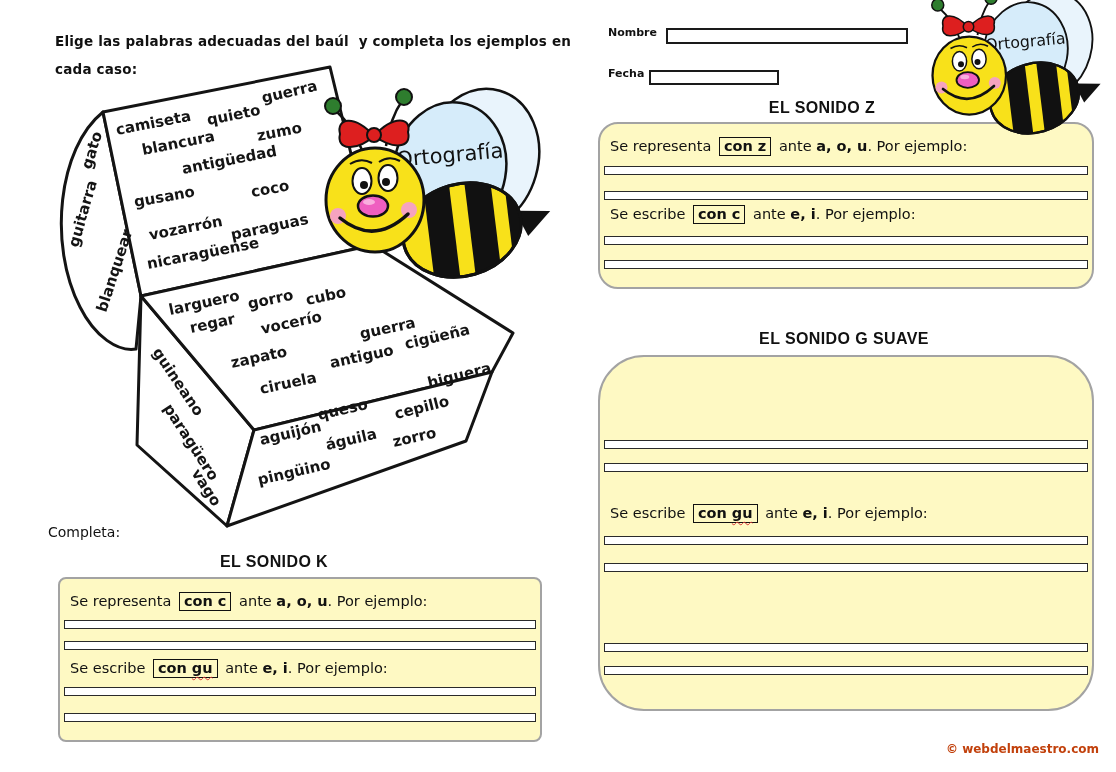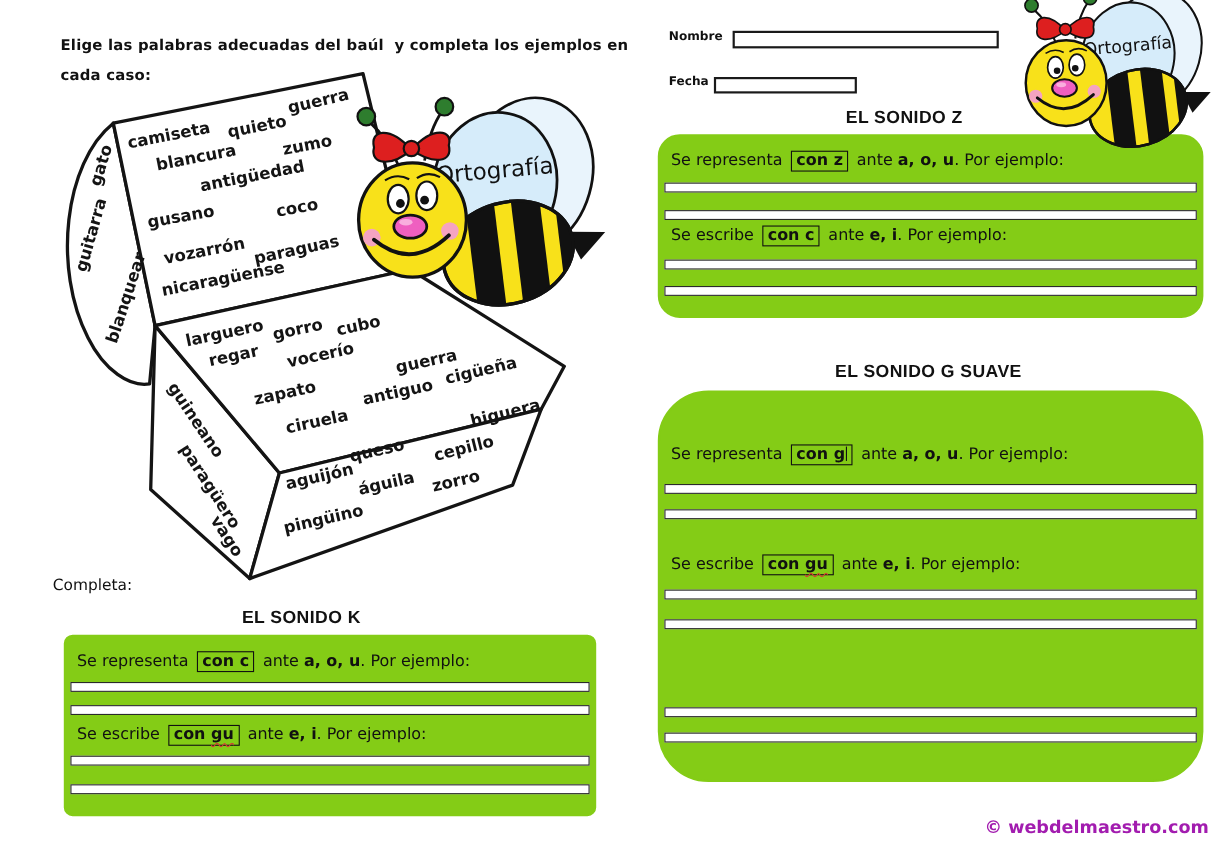--- a/index.html
+++ b/index.html
@@ -2,30 +2,30 @@
 <html><head>
 <meta charset="utf-8">
 <style>
   html,body{margin:0;padding:0;background:#fff;}
   #page{position:relative;width:1109px;height:772px;background:#ffffff;overflow:hidden;
         font-family:"DejaVu Sans",sans-serif;color:#111;}
   .instr{position:absolute;font-weight:700;font-size:13.5px;letter-spacing:.2px;white-space:pre;}
   .completa{position:absolute;font-weight:400;font-size:14px;}
   .section-title{position:absolute;font-family:"Liberation Sans",sans-serif;font-weight:700;
                  font-size:16px;letter-spacing:.4px;text-align:center;}
-  .section-box{position:absolute;border:2px solid #84cc16;background:#84cc16;}
+  .section-box{position:absolute;border:2px solid #a3a3a3;background:#fef9c3;}
   .clause{position:absolute;left:10px;right:4px;font-size:14.5px;white-space:nowrap;line-height:20px;}
   .bold{font-weight:700;}
   .boxed{display:inline-block;border:1.5px solid #111;padding:0 4px;margin:0 3px;font-weight:700;line-height:17px;}
   .squiggle{text-decoration:underline wavy #d93636 1px;text-underline-offset:3px;}
   .caret{display:inline-block;width:0;border-left:1.5px solid #111;height:13px;vertical-align:-2px;margin-left:1px;}
   .answer-line{position:absolute;left:4px;right:4px;height:7px;border:1.5px solid #2a2a2a;background:#fff;}
   .field-label{position:absolute;font-weight:700;font-size:11px;}
   .field-box{position:absolute;border:2px solid #1a1a1a;background:#fff;}
-  .watermark{position:absolute;font-weight:700;font-size:16px;color:#a21caf;}
+  .watermark{position:absolute;font-weight:700;font-size:12px;color:#c2410c;}
   #art{position:absolute;left:0;top:0;pointer-events:none;}
   #art text{font-family:"DejaVu Sans",sans-serif;}
   .bee-label{font-family:"DejaVu Serif",serif;font-size:21px;fill:#111;}
 </style>
 </head>
 <body>
 
 <div id="page">
 
   <div class="instr" style="left:55px;top:33px;">Elige las palabras adecuadas del baúl  y completa los ejemplos en</div>
@@ -51,21 +51,20 @@
       <div class="section-box" style="left: 598px; top: 122px; width: 492px; height: 163px; border-radius: 20px;">
         <div class="clause" style="top: 12px;"><span>Se representa </span><span class="bold boxed">con z</span><span> ante </span><span class="bold">a, o, u</span><span>.  Por ejemplo:</span></div>
         <div class="answer-line" style="top: 42px;"></div>
         <div class="answer-line" style="top: 67px;"></div>
         <div class="clause" style="top: 80px;"><span>Se escribe </span><span class="bold boxed">con c</span><span> ante </span><span class="bold">e, i</span><span>. Por ejemplo:</span></div>
         <div class="answer-line" style="top: 112px;"></div>
         <div class="answer-line" style="top: 136px;"></div>
       </div>
       <div class="section-title" style="left: 598px; top: 330px; width: 492px;">EL SONIDO G SUAVE</div>
       <div class="section-box" style="left: 598px; top: 355px; width: 492px; height: 352px; border-radius: 46px;">
-        <div class="clause" style="top: 46px;"><span>Se representa </span><span class="bold boxed"><span>con g</span><span class="caret"></span></span><span> ante </span><span class="bold">a, o, u</span><span>.  Por ejemplo:</span></div>
         <div class="answer-line" style="top: 83px;"></div>
         <div class="answer-line" style="top: 106px;"></div>
         <div class="clause" style="top: 146px;"><span>Se escribe </span><span class="bold boxed"><span>con </span><span class="squiggle">gu</span></span><span> ante </span><span class="bold">e, i</span><span>.  Por ejemplo:</span></div>
         <div class="answer-line" style="top: 179px;"></div>
         <div class="answer-line" style="top: 206px;"></div>
         <div class="answer-line" style="top: 286px;"></div>
         <div class="answer-line" style="top: 309px;"></div>
       </div>
     </div>
 

